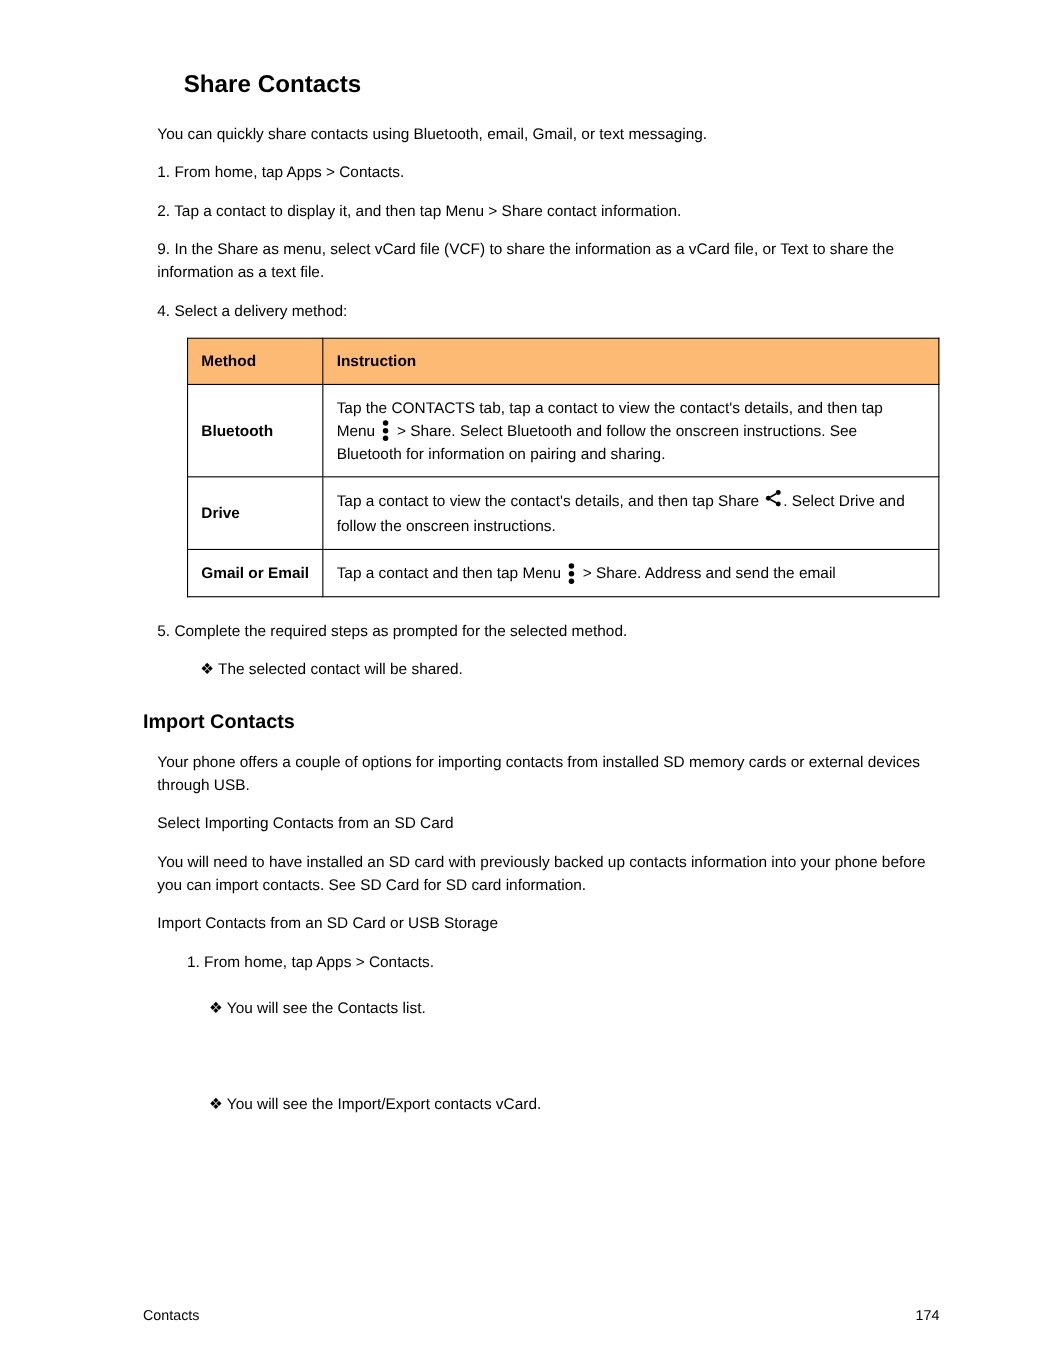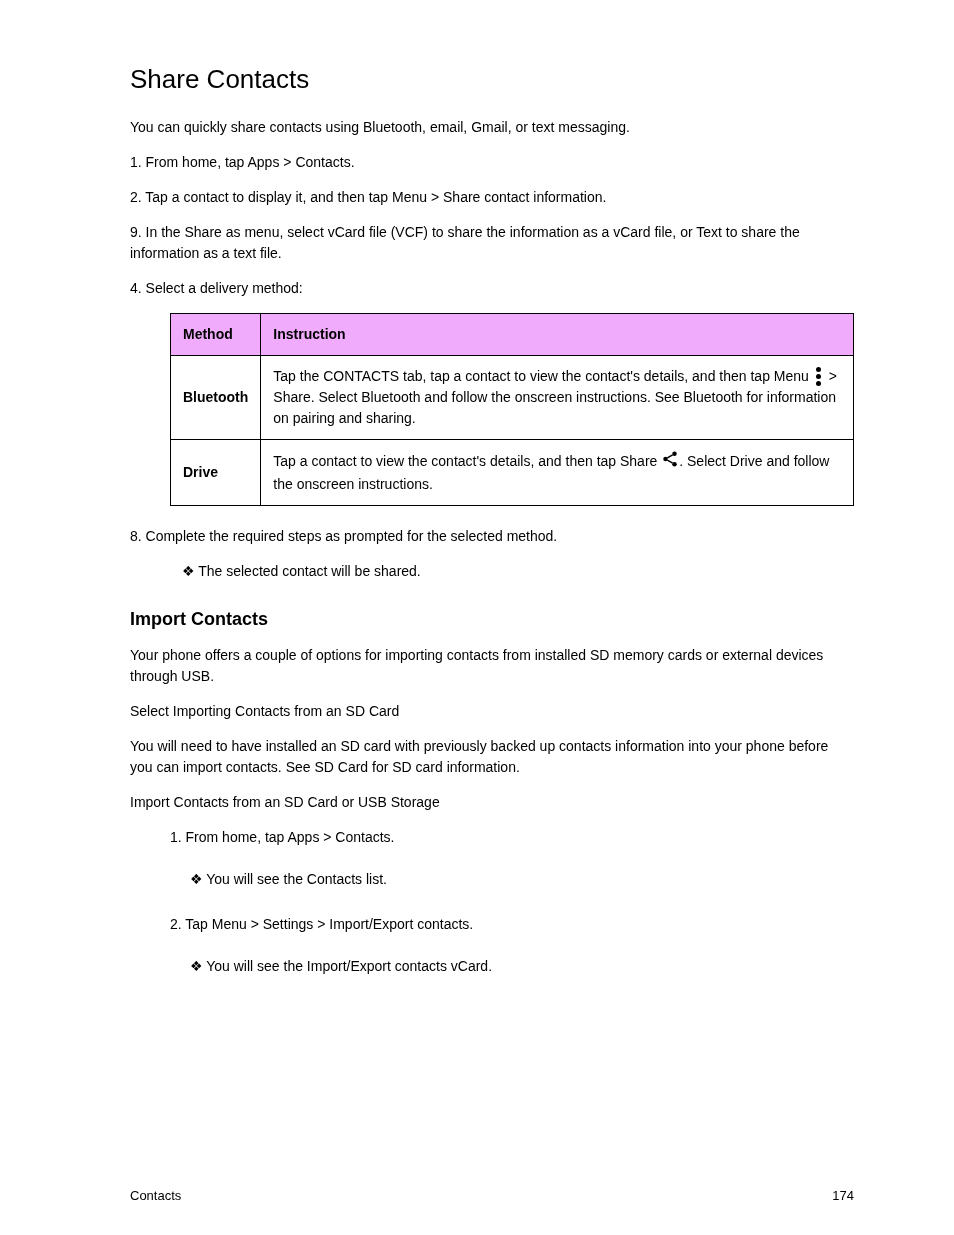--- a/index.html
+++ b/index.html
@@ -7,42 +7,42 @@
       width: 954px;
       height: 1235px;
       background: #fff;
       font-family: Arial, sans-serif;
       font-size: 14px;
       line-height: 1.5;
       color: #000;
       padding: 60px 100px 40px 130px;
       position: relative;
     }
-    h1 { font-size: 26px; font-weight: normal; margin-bottom: 18px; }
+    h1 { font-size: 22px; font-weight: bold; margin-bottom: 18px; margin-left: 37px; }
     h2 { font-size: 18px; font-weight: bold; margin-bottom: 12px; margin-top: 24px; }
-    p { margin-bottom: 14px; }
+    p { margin-bottom: 14px; margin-left: 13px; }
     .bold { font-weight: normal; }
     table {
       border-collapse: collapse;
       width: 100%;
       margin-top: 8px;
       margin-bottom: 20px;
       margin-left: 40px;
       width: calc(100% - 40px);
     }
     th, td {
       border: 1px solid #000;
       padding: 10px 12px;
       text-align: left;
       vertical-align: middle;
       font-size: 14px;
       font-weight: normal;
     }
     th {
-      background: #f0abfc;
+      background: #fdba74;
       font-weight: bold;
     }
     td.label { font-weight: bold; white-space: nowrap; }
     .icon-dots {
       display: inline-block;
       width: 12px;
       height: 20px;
       vertical-align: middle;
       position: relative;
     }
@@ -116,44 +116,50 @@
       <td>
         <span>Tap a contact to view the contact's details, and then tap </span><span class="bold">Share</span> <span class="icon-share"><svg width="18" height="18" viewBox="0 0 24 24">
               <circle cx="18" cy="5" r="3" fill="#000"></circle>
               <circle cx="6" cy="12" r="3" fill="#000"></circle>
               <circle cx="18" cy="19" r="3" fill="#000"></circle>
               <line x1="8.5" y1="10.5" x2="15.5" y2="6.5" stroke="#000" stroke-width="2"></line>
               <line x1="8.5" y1="13.5" x2="15.5" y2="17.5" stroke="#000" stroke-width="2"></line>
             </svg></span><span>. Select </span><span class="bold">Drive</span><span> and follow the onscreen instructions.</span>
       </td>
     </tr>
+    <tr>
+      <td class="label">Gmail or Email</td>
+      <td>
+        <span>Tap a contact and then tap </span><span class="bold">Menu</span> <span class="icon-dots"><span></span></span><span> &gt; </span><span class="bold">Share</span><span>. Address and send the email</span>
+      </td>
+    </tr>
   </tbody>
 </table>
 
-<p>8. Complete the required steps as prompted for the selected method.</p>
+<p>5. Complete the required steps as prompted for the selected method.</p>
 
 <p style="margin-left:52px;">❖ <span>The selected contact will be shared.</span></p>
 
 <h2>Import Contacts</h2>
 
 <p>Your phone offers a couple of options for importing contacts from installed SD memory cards or external devices through USB.</p>
 
 <p class="bold">Select Importing Contacts from an SD Card</p>
 
 <p>You will need to have installed an SD card with previously backed up contacts information into your phone before you can import contacts. See SD Card for SD card information.</p>
 
 <p class="bold">Import Contacts from an SD Card or USB Storage</p>
 
 <ul class="bullets" style="list-style:none;">
   <li>
     <span>1. From home, tap Apps &gt; Contacts.</span><br><br>
     <span style="margin-left:20px;">❖ </span><span>You will see the Contacts list.</span>
   </li>
   <li>
-    <span>2. Tap Menu &gt; Settings &gt; Import/Export contacts.</span><br><br>
+    <br><br>
     <span style="margin-left:20px;">❖ </span><span>You will see the Import/Export contacts vCard.</span>
   </li>
 </ul>
 
 <div class="footer">
   <span>Contacts</span>
   <span>174</span>
 </div>
 
 </body></html>

